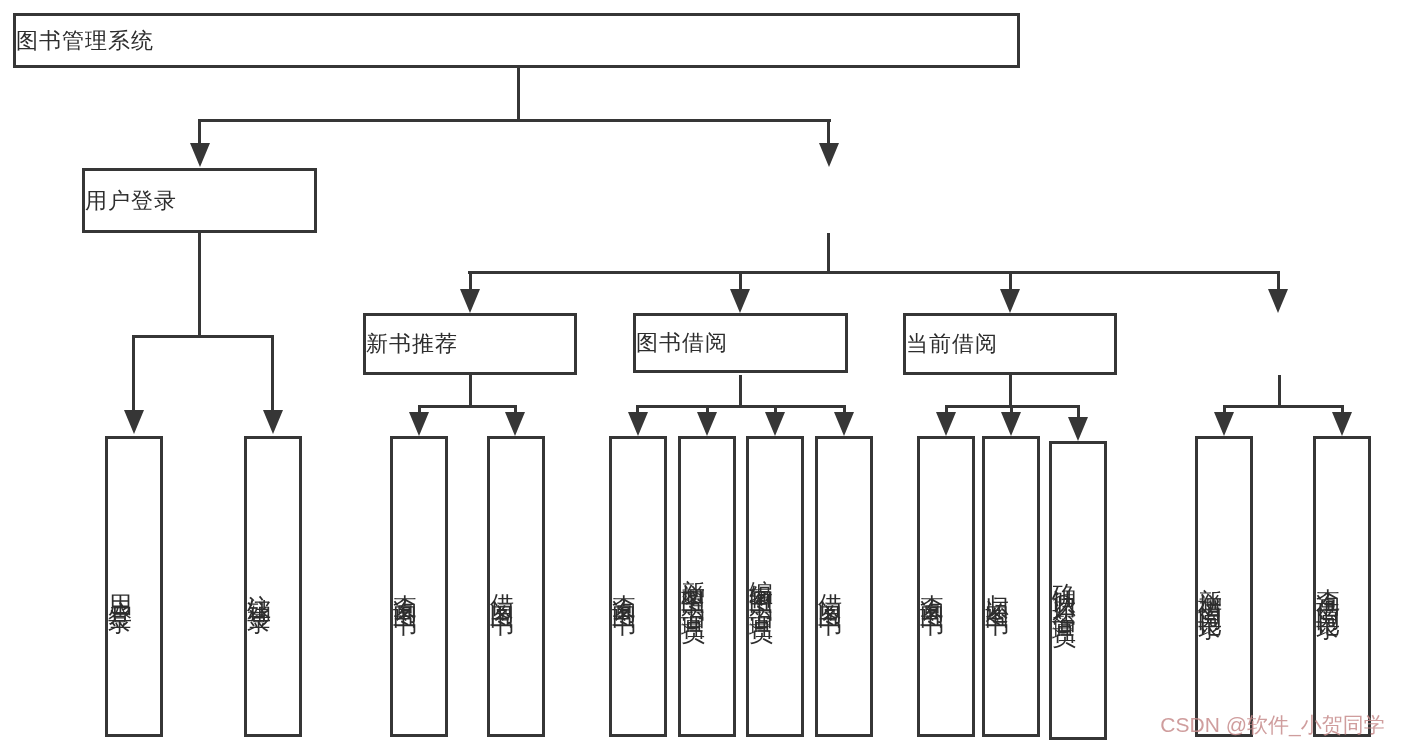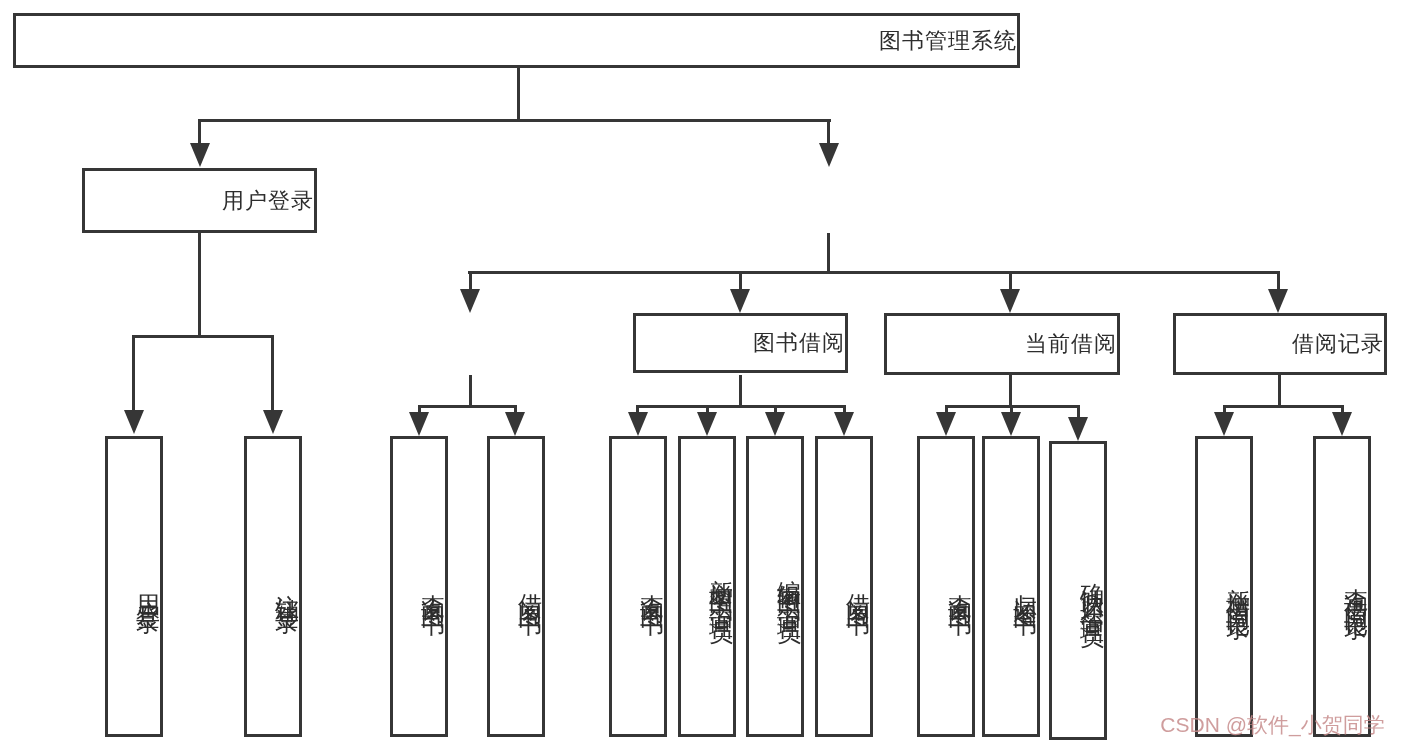--- a/index.html
+++ b/index.html
@@ -11,21 +11,21 @@
     color:#2d2d2d;
     overflow:hidden;
   }
   .box{
     position:absolute;
     box-sizing:border-box;
     border:3px solid #363636;
     background:#ffffff;
     display:flex;
     align-items:center;
-    justify-content:flex-end;
+    justify-content:flex-start;
   }
   .hbox .lbl{
     font-size:22px;
     letter-spacing:1px;
     white-space:nowrap;
   }
   .vbox .lbl{
     writing-mode:vertical-rl;
     text-orientation:mixed;
     font-size:24px;
@@ -83,28 +83,28 @@
   <div class="hline" style="left:468px;top:271px;width:812px"></div>
   <div class="vline" style="left:469px;top:271px;height:18px"></div>
   <div class="arrow" style="left:460px;top:289px"></div>
   <div class="vline" style="left:739px;top:271px;height:18px"></div>
   <div class="arrow" style="left:730px;top:289px"></div>
   <div class="vline" style="left:1009px;top:271px;height:18px"></div>
   <div class="arrow" style="left:1000px;top:289px"></div>
   <div class="vline" style="left:1277px;top:271px;height:18px"></div>
   <div class="arrow" style="left:1268px;top:289px"></div>
 
+  <div class="box hbox" style="left:363px;top:313px;width:214px;height:62px">
+    <span class="lbl">新书推荐</span>
+  </div>
   <div class="box hbox" style="left:633px;top:313px;width:215px;height:60px">
     <span class="lbl">图书借阅</span>
   </div>
-  <div class="box hbox" style="left:884px;top:313px;width:236px;height:62px">
+  <div class="box hbox" style="left:903px;top:313px;width:214px;height:62px">
     <span class="lbl">当前借阅</span>
-  </div>
-  <div class="box hbox" style="left:1173px;top:313px;width:214px;height:62px">
-    <span class="lbl">借阅记录</span>
   </div>
 
   <div class="vline" style="left:469px;top:375px;height:32px"></div>
   <div class="hline" style="left:418px;top:405px;width:99px"></div>
   <div class="vline" style="left:418px;top:405px;height:8px"></div>
   <div class="arrow" style="left:409px;top:412px"></div>
   <div class="vline" style="left:514px;top:405px;height:8px"></div>
   <div class="arrow" style="left:505px;top:412px"></div>
 
   <div class="vline" style="left:739px;top:375px;height:32px"></div>

